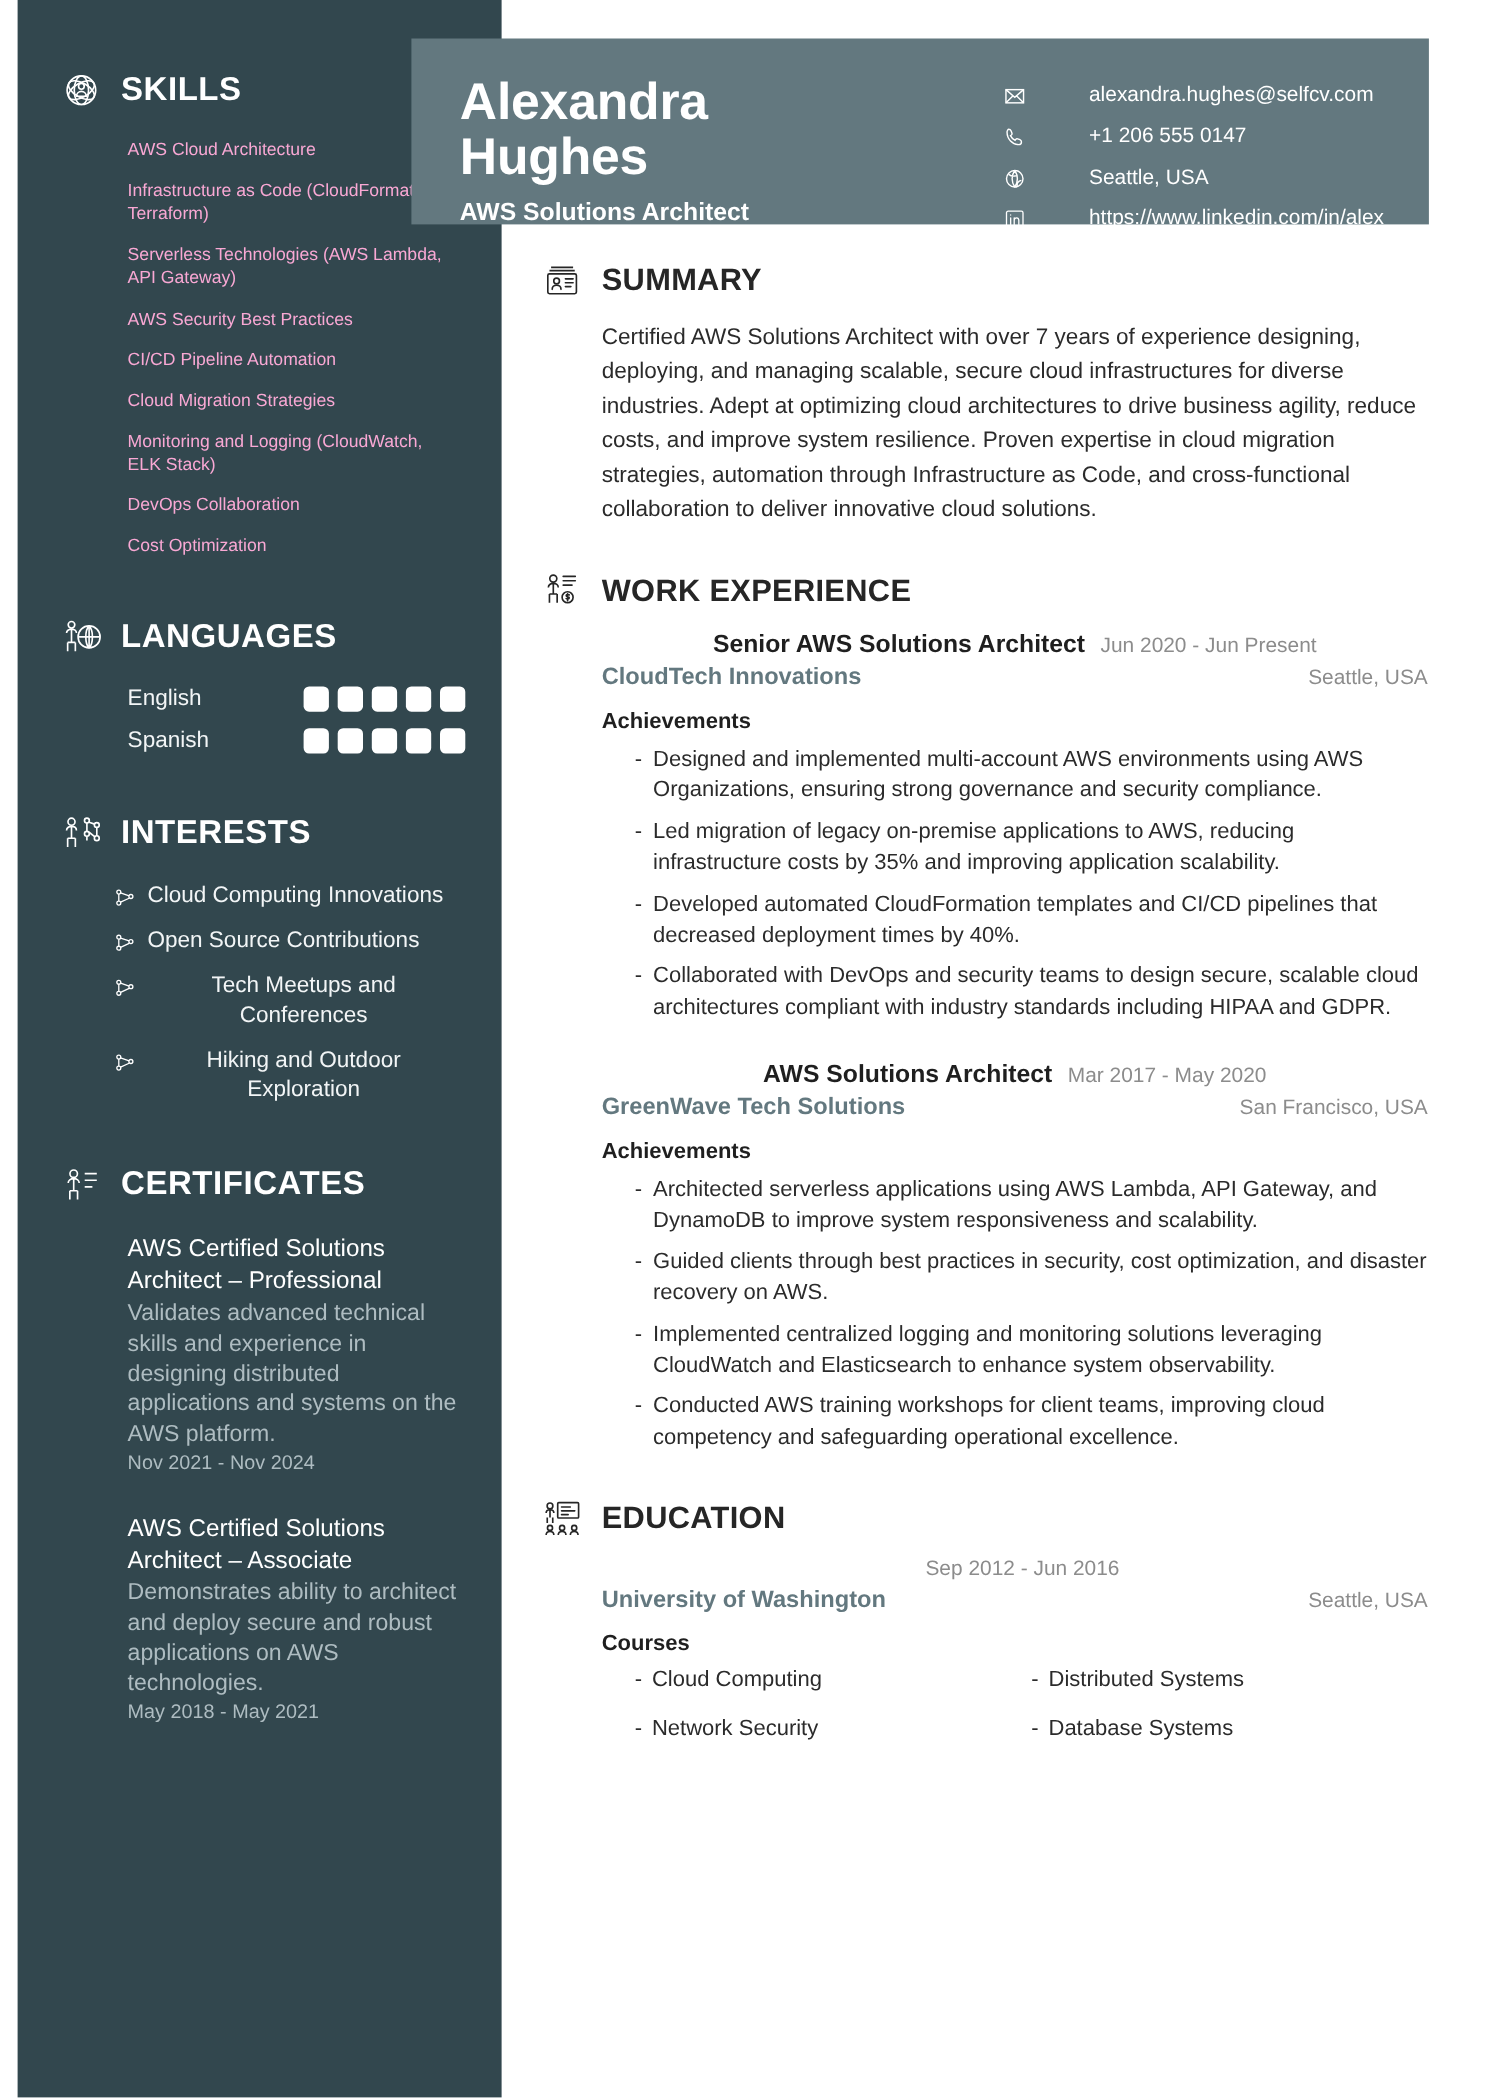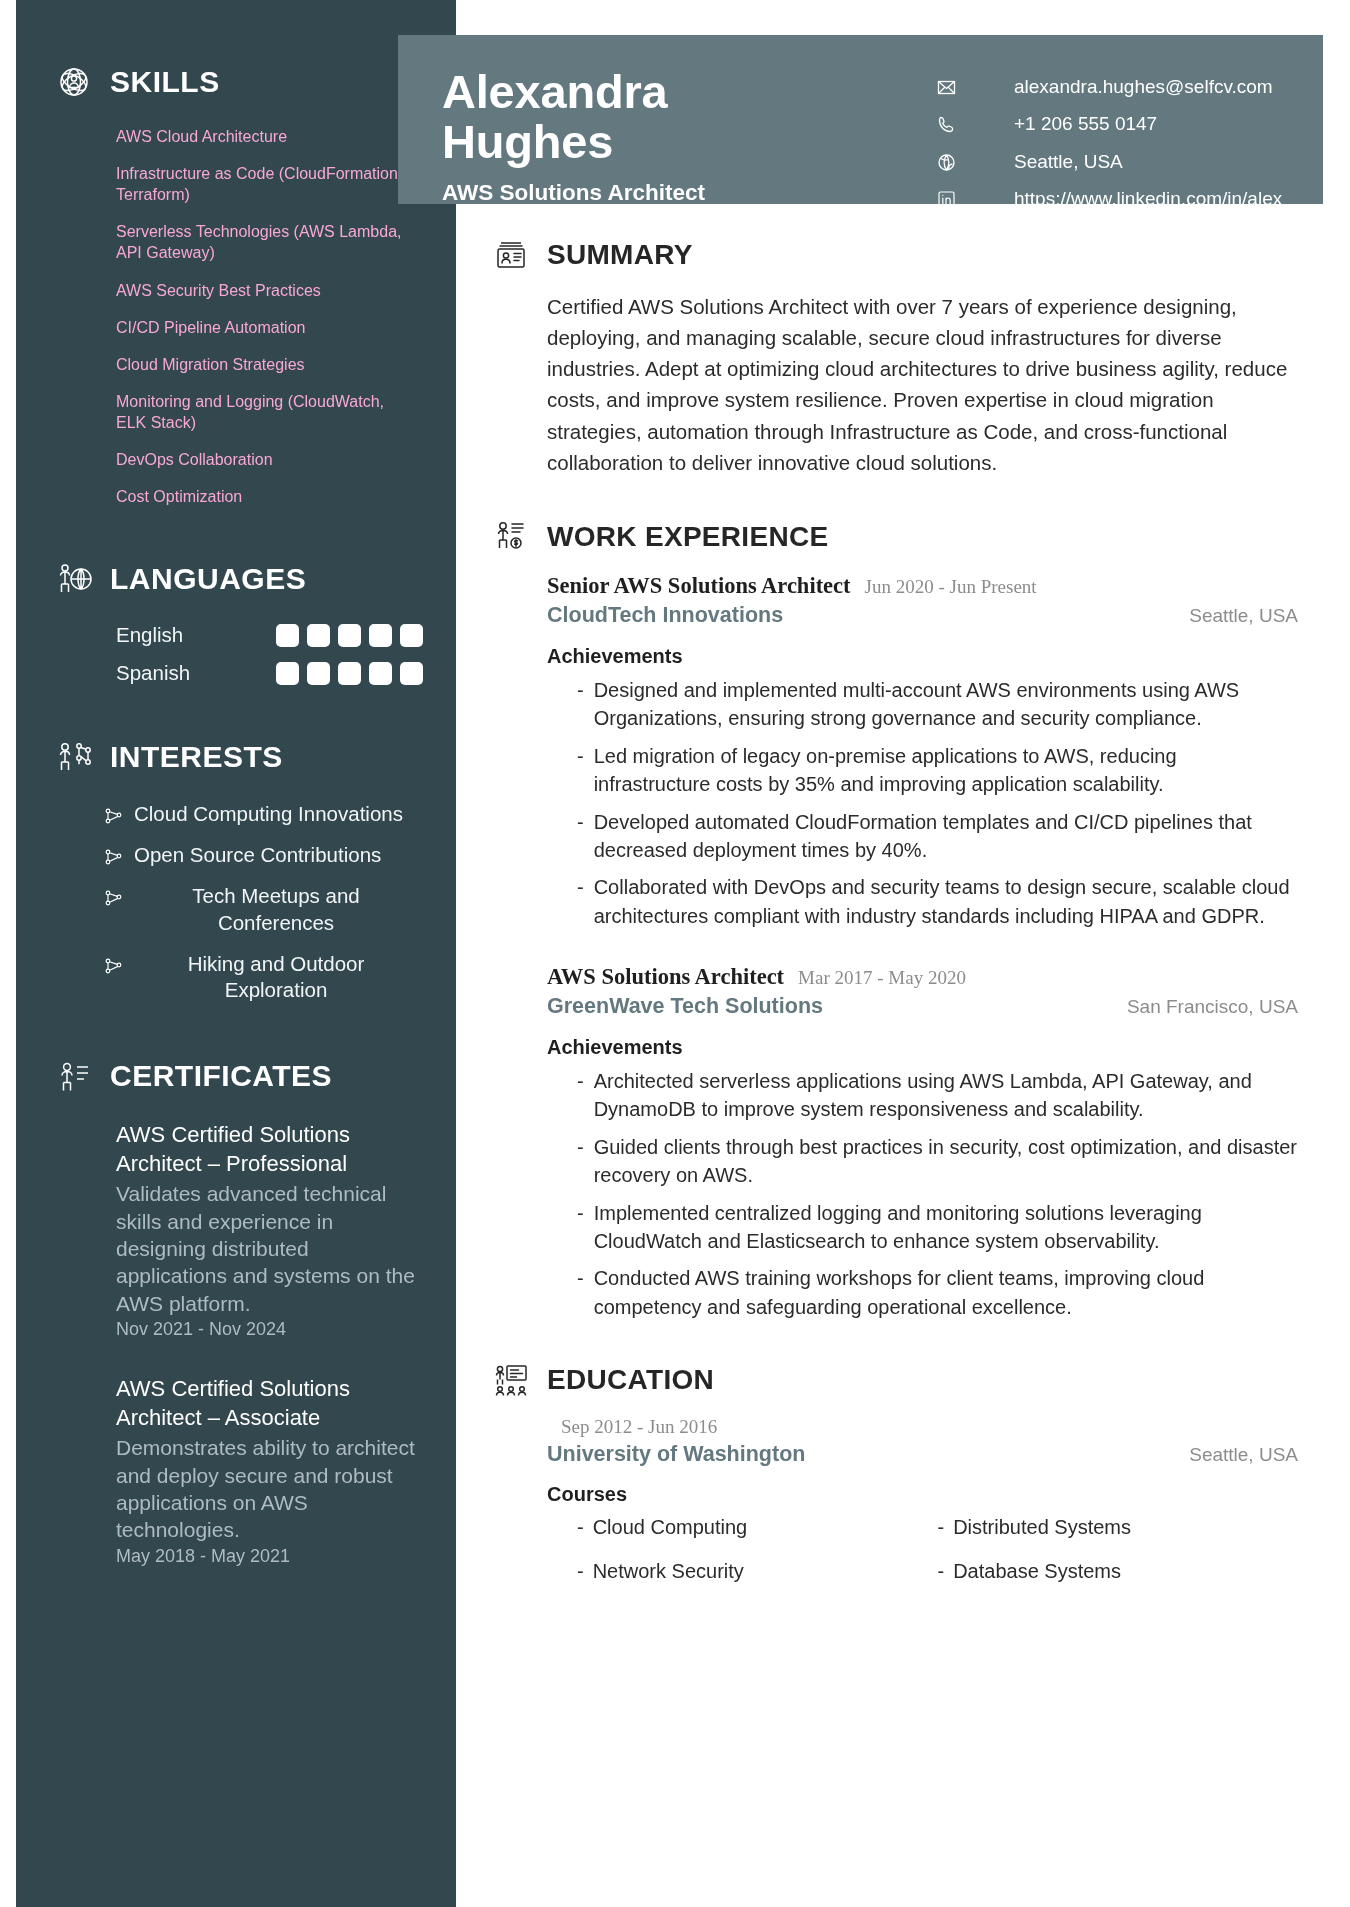--- a/index.html
+++ b/index.html
@@ -100,21 +100,21 @@
   }
   .cert-date {
     color: #aebcc1;
     font-size: 18px;
     margin-top: 2px;
   }
 
   
   .banner {
     position: absolute;
-    left: 398px; top: 35px;
+    left: 374px; top: 35px;
     width: 925px;
     height: 169px;
     background: #63787f;
     padding: 26px 36px 0 44px;
     display: flex;
     justify-content: space-between;
   }
   .banner-left { padding-top: 6px; }
   .banner-name {
     color: #ffffff;
@@ -176,23 +176,22 @@
   .summary-text {
     color: #2b2b2b;
     font-size: 20.5px;
     line-height: 1.52;
     padding-left: 55px;
   }
 
   .entry { padding-left: 55px; margin-bottom: 34px; }
   .entry-top {
     display: flex;
-    justify-content: flex-start;
+    justify-content: center;
     align-items: baseline;
-    font-family: Liberation Serif, serif;
   }
   .entry-title {
     color: #1f1f1f;
     font-size: 22.5px;
     font-weight: 800;
   }
   .entry-date {
     color: #8c8c8c;
     font-size: 19px;
     white-space: nowrap;

